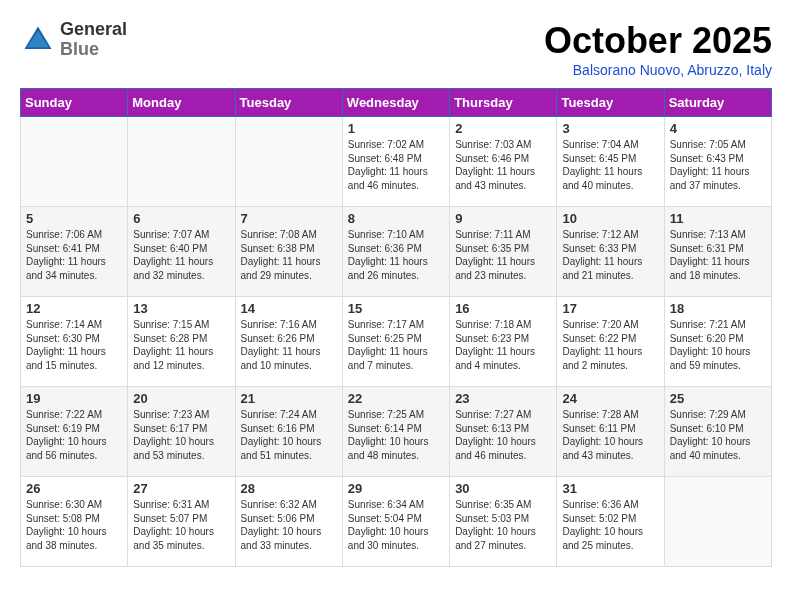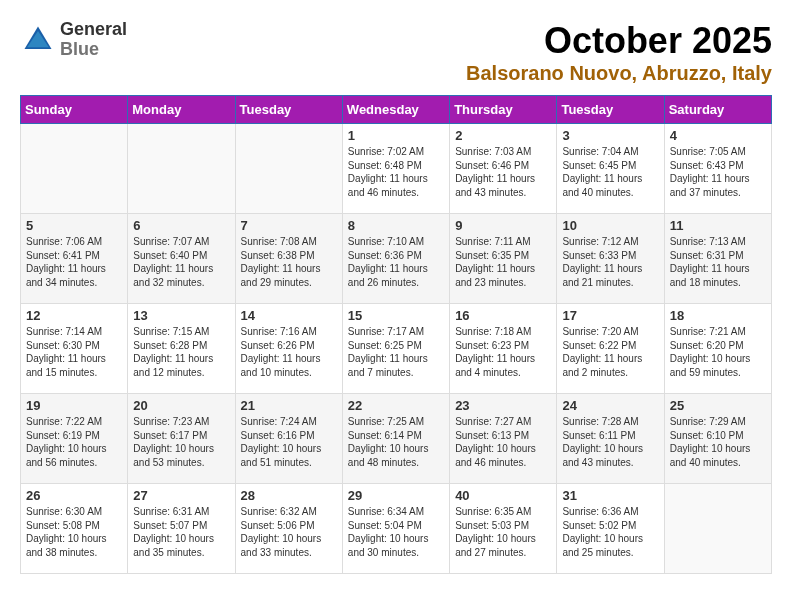--- a/index.html
+++ b/index.html
@@ -35,23 +35,22 @@
     }
     .title-area {
       text-align: right;
     }
     .month-title {
       font-size: 36px;
       font-weight: bold;
       color: #000000;
     }
     .location {
-      font-size: 20px;
-      color: #a16207;
-      font-weight: bold;
+      font-size: 14px;
+      color: #1d4ed8;
     }
     .calendar {
       width: 100%;
       border-collapse: collapse;
       border: 1px solid #ccc;
     }
     .calendar th {
       background-color: #a21caf;
       color: #fff;
       font-size: 13px;
@@ -246,21 +245,21 @@
         </td>
         <td>
           <span class="day-number">28</span>
           <div class="cell-content">Sunrise: 6:32 AM<br>Sunset: 5:06 PM<br>Daylight: 10 hours and 33 minutes.</div>
         </td>
         <td>
           <span class="day-number">29</span>
           <div class="cell-content">Sunrise: 6:34 AM<br>Sunset: 5:04 PM<br>Daylight: 10 hours and 30 minutes.</div>
         </td>
         <td>
-          <span class="day-number">40</span>
+          <span class="day-number">30</span>
           <div class="cell-content">Sunrise: 6:35 AM<br>Sunset: 5:03 PM<br>Daylight: 10 hours and 27 minutes.</div>
         </td>
         <td>
           <span class="day-number">31</span>
           <div class="cell-content">Sunrise: 6:36 AM<br>Sunset: 5:02 PM<br>Daylight: 10 hours and 25 minutes.</div>
         </td>
         <td class="empty-cell"></td>
       </tr>
     </tbody>
 </table>

